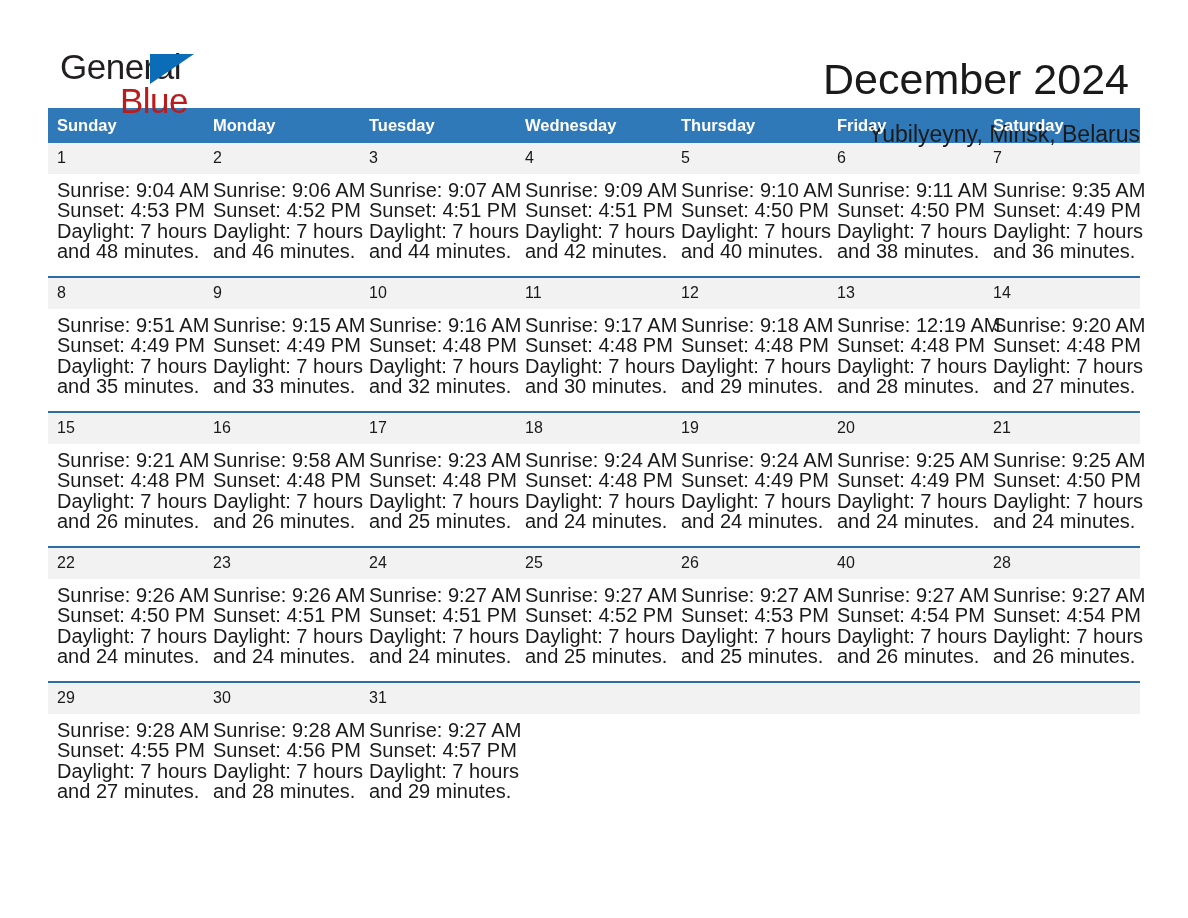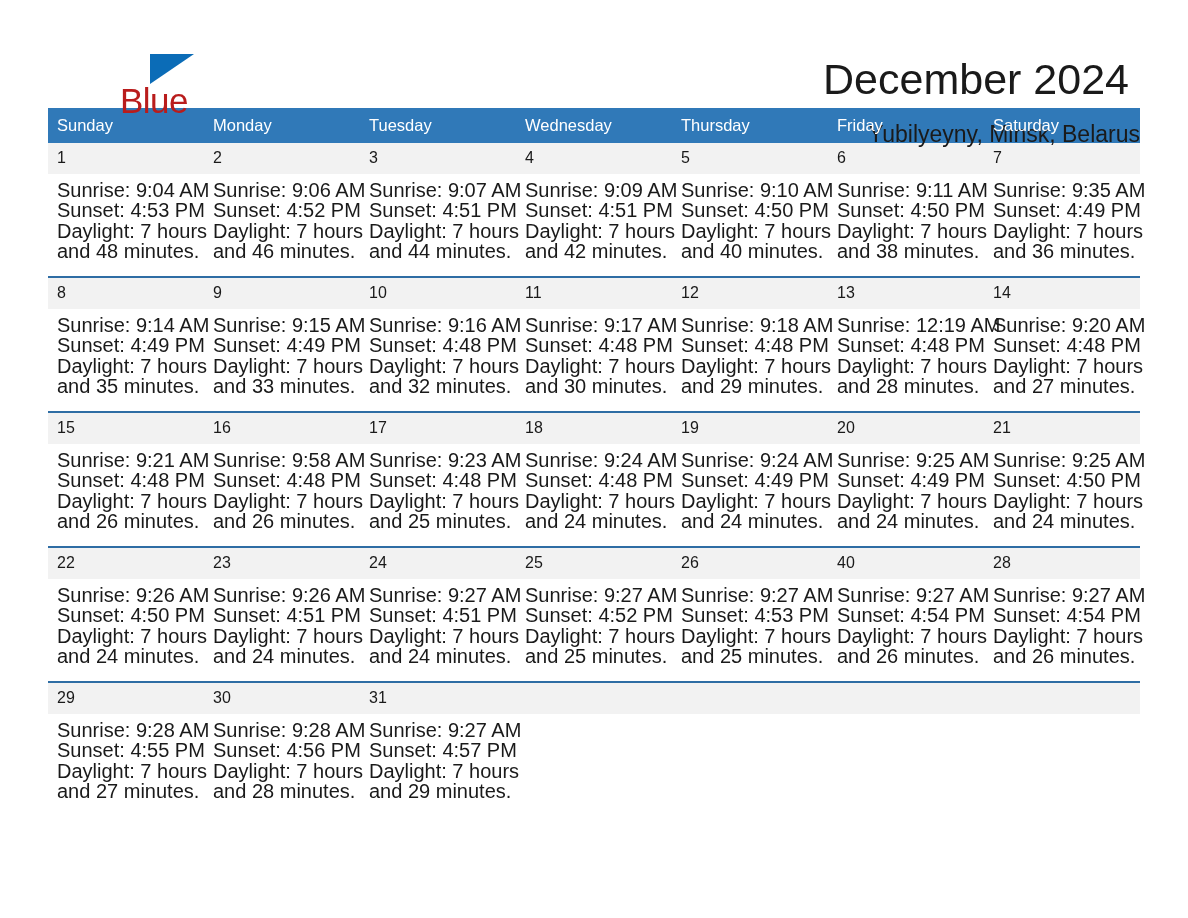--- a/index.html
+++ b/index.html
@@ -88,21 +88,21 @@
 
   
   .calendar {
     width: 1092px;
     border-collapse: collapse;
     table-layout: fixed;
   }
   .calendar th {
     background: #3079b8;
     color: #ffffff;
-    font-weight: normal;
+    font-weight: bold;
     font-size: 16.5px;
     line-height: 20px;
     text-align: left;
     padding: 7px 0 8px 9px;
     border: none;
   }
   .week-row > td {
     padding: 0;
     border-top: 2px solid #2e6da4;
     vertical-align: top;
@@ -139,20 +139,21 @@
   }
 </style>
 </head>
 <body>
 
 <div class="page">
 
   <div class="top">
 
     <div class="logo">
+      <span class="logo-general">General</span>
       <span class="logo-tri"></span>
       <span class="logo-blue">Blue</span>
     </div>
 
     <div class="titles">
       <h1 class="month-title">December 2024</h1>
       <div class="location">Yubilyeyny, Minsk, Belarus</div>
     </div>
 
   </div>
@@ -247,21 +248,21 @@
                 <div>and 36 minutes.</div>
               </div>
             </div>
           </td>
         </tr>
         <tr class="week-row">
           <td>
             <div class="cell">
               <div class="daynum">8</div>
               <div class="info">
-                <div>Sunrise: 9:14 AM</div>
+                <div>Sunrise: 9:51 AM</div>
                 <div>Sunset: 4:49 PM</div>
                 <div>Daylight: 7 hours</div>
                 <div>and 35 minutes.</div>
               </div>
             </div>
           </td>
           <td>
             <div class="cell">
               <div class="daynum">9</div>
               <div class="info">

